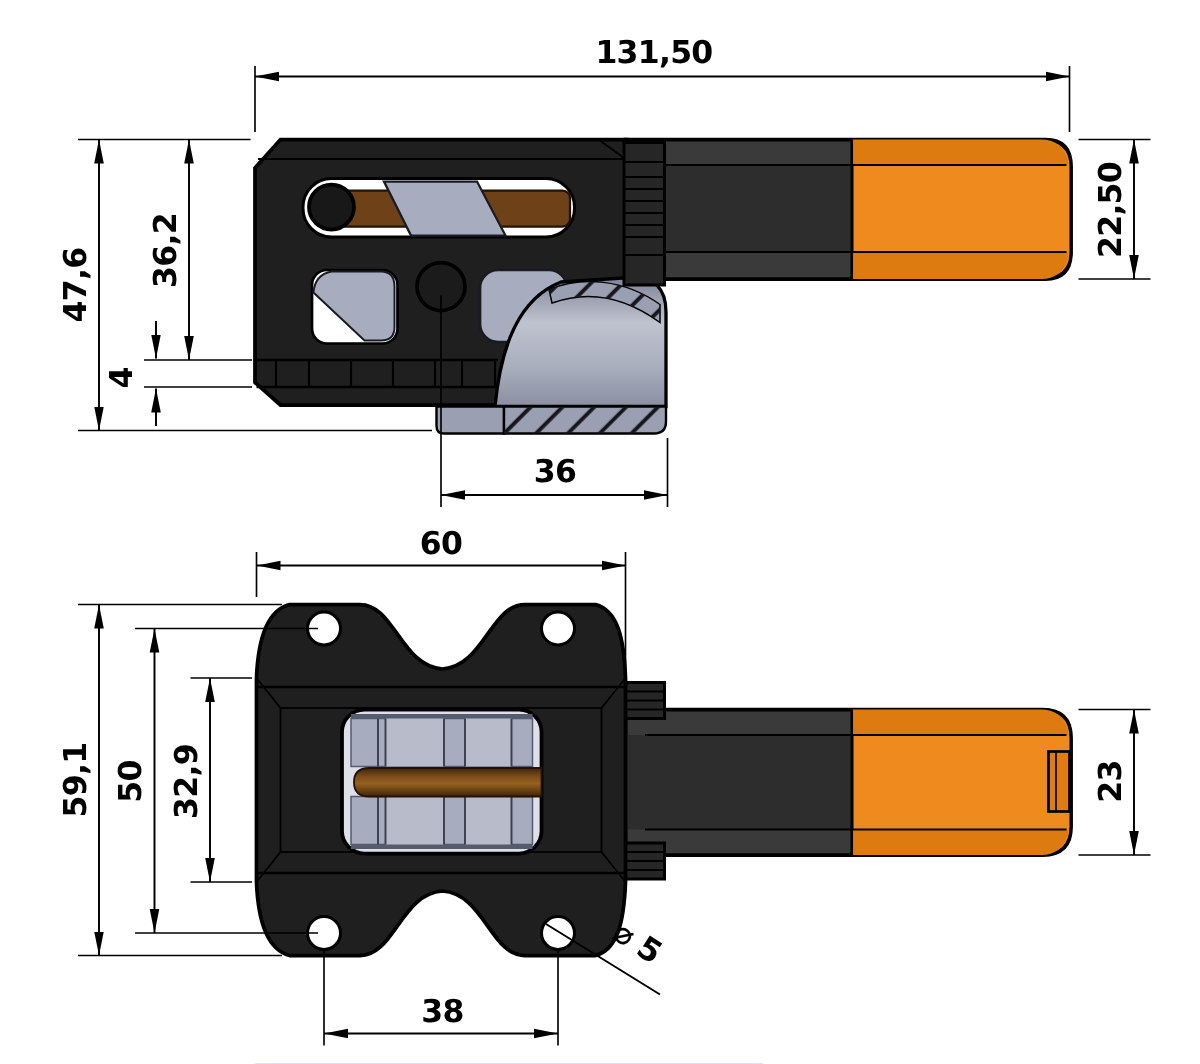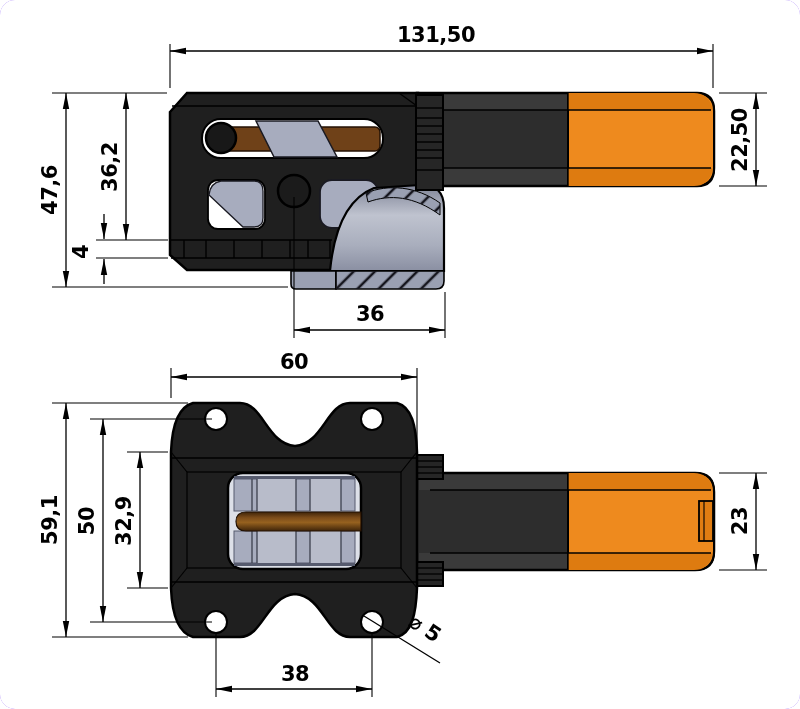--- a/index.html
+++ b/index.html
@@ -1,16 +1,16 @@
 <!DOCTYPE html>
 <html><head>
 <meta charset="utf-8">
 <style>
   html,body{margin:0;padding:0;background:#fff;}
-  .stage{width:800px;height:709px;position:relative;background:#8b5cf6;overflow:hidden;border-radius:15px;}
+  .stage{width:800px;height:709px;position:relative;background:#8b5cf6;overflow:hidden;}
   .ext{stroke:#000;stroke-width:1.1;fill:none;}
   .dim{stroke:#000;stroke-width:1.3;fill:none;}
   .thin{stroke:#000;stroke-width:1.4;fill:none;}
   .dimtext{font:bold 21px "DejaVu Sans", sans-serif;fill:#000;letter-spacing:-0.5px;}
   .edge{stroke:#000;}
 </style>
 </head>
 <body>
 
 <div class="stage">

